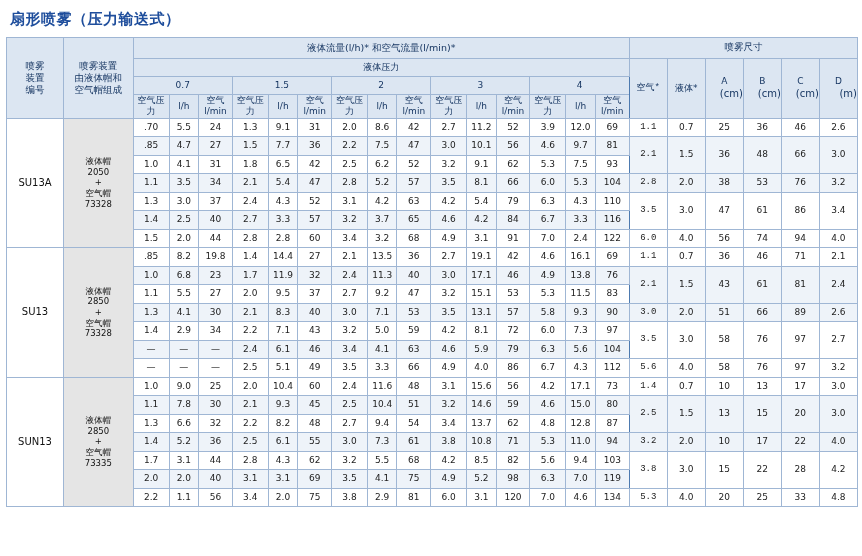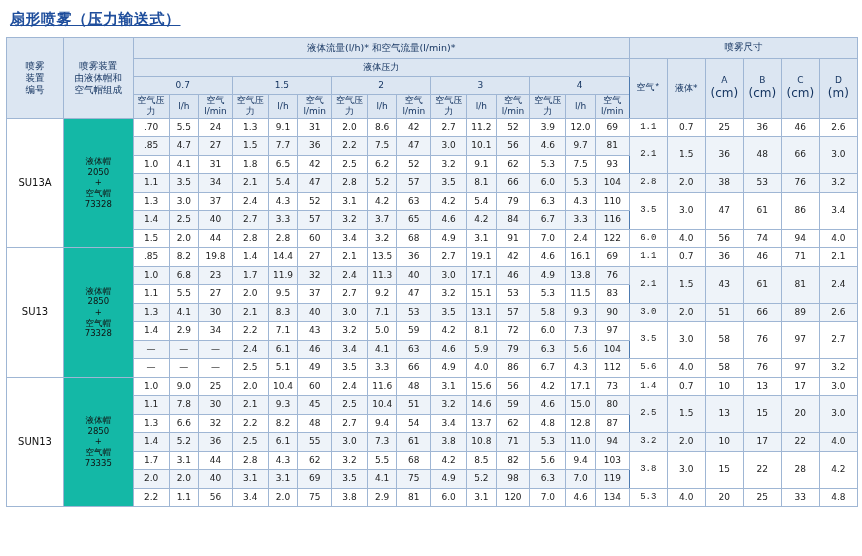--- a/index.html
+++ b/index.html
@@ -11,21 +11,20 @@
     color:#1a1a1a;
     -webkit-font-smoothing:antialiased;
   }
   .page{position:relative;width:862px;height:556px;box-sizing:border-box;padding:8px 6px 0 6px;}
   .title{
     color:#1f4e9c;
     font-size:15px;
     font-weight:bold;
     margin:2px 0 8px 4px;
     letter-spacing:0.5px;
-    text-decoration:underline;
   }
   table.spec{
     border-collapse:collapse;
     width:852px;
     table-layout:fixed;
     border:1px solid #7f9fc4;
   }
   table.spec td, table.spec th{
     border:1px solid #9fb6d4;
     text-align:center;
@@ -48,30 +47,30 @@
     color:#222;
   }
   tbody tr.alt td{background:#eef3f9;}
   td.idcell{
     background:#ffffff;
     font-size:10px;
     color:#111;
     border-radius:13px;
   }
   td.namecell{
-    background:#14b8a6;
+    background:#e5e5e5;
     font-size:8.5px;
     line-height:1.45;
     color:#111;
   }
   td.dimcell{background:#ffffff;}
   tbody tr.alt td.dimcell{background:#eef3f9;}
   .sec-sep td{border-top:1.6px solid #4d7ab0;}
   .vsep{border-left:1.6px solid #4d7ab0 !important;font-family:Liberation Mono, monospace;}
-  .small{font-size:12px;}
+  .small{font-size:10px;text-align:right;}
 </style>
 </head>
 <body>
 
 <div class="page">
 
   <div class="title">扇形喷雾（压力输送式）</div>
 
   <table class="spec">
     <colgroup>

